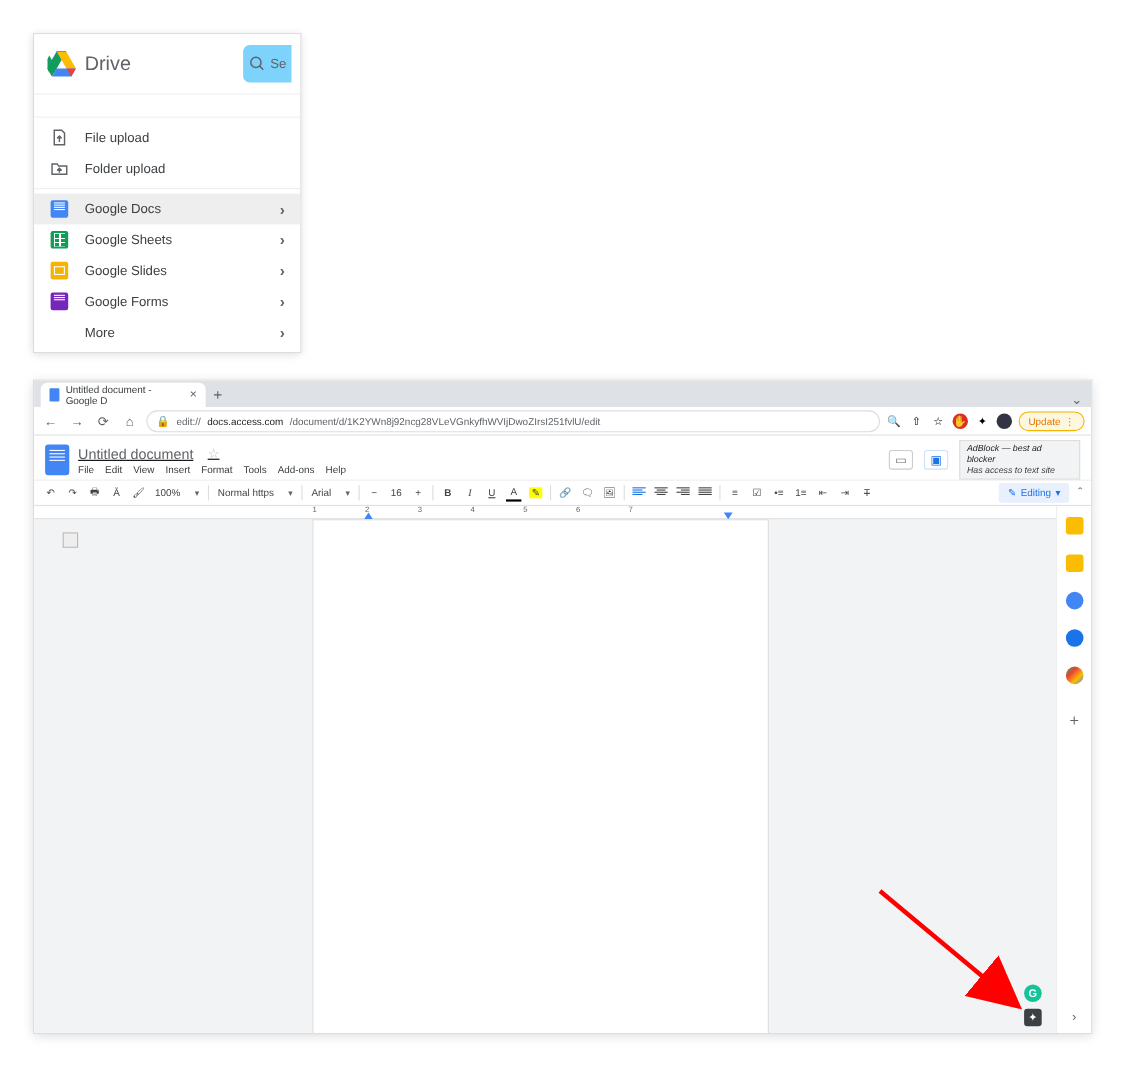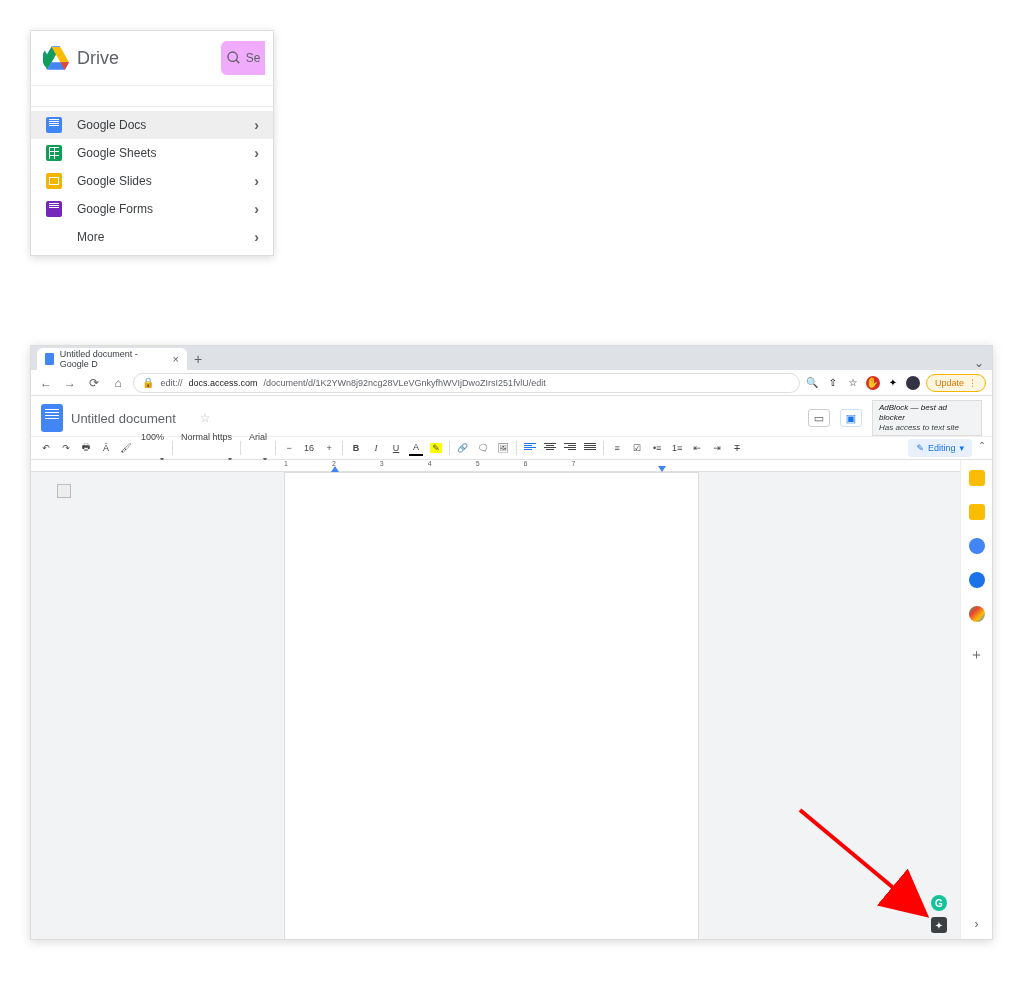--- a/index.html
+++ b/index.html
@@ -3,21 +3,21 @@
 <meta charset="utf-8">
 <style>
 * { box-sizing: border-box; margin: 0; padding: 0; font-family: Arial, Helvetica, sans-serif; }
 body { background: #fff; width: 1024px; height: 983px; position: relative; }
 
 
 .drive-panel { position: absolute; left: 30px; top: 30px; width: 244px; background: #fff; border: 1px solid #ddd; box-shadow: 0 2px 8px rgba(0,0,0,.15); }
 .drive-header { display: flex; align-items: center; padding: 10px 8px 10px 12px; border-bottom: 1px solid #eee; }
 .drive-logo { width: 26px; height: 24px; margin-right: 8px; }
 .drive-label { font-size: 18px; color: #5f6368; flex: 1; }
-.drive-search { width: 44px; height: 34px; background: #f0abfc; border-radius: 6px 0 0 6px; display:flex; align-items:center; justify-content:center; gap:4px; color:#5f6368; font-size:12px; overflow:hidden;}
+.drive-search { width: 44px; height: 34px; background: #7dd3fc; border-radius: 6px 0 0 6px; display:flex; align-items:center; justify-content:center; gap:4px; color:#5f6368; font-size:12px; overflow:hidden;}
 .drive-search svg { width:16px; height:16px; }
 
 .menu-group { border-top: 1px solid #eee; padding: 4px 0; }
 .menu-group:first-of-type { border-top: none; margin-top: 20px; border-top: 1px solid #eee; }
 .menu-item { display:flex; align-items:center; height: 28px; padding: 0 14px; font-size: 12px; color:#3c4043; cursor:pointer; }
 .menu-item:hover, .menu-item.hovered { background:#eee; }
 .menu-item .mi-icon { width: 18px; height:18px; margin-right: 14px; display:flex; align-items:center; justify-content:center; }
 .menu-item .mi-label { flex:1; }
 .menu-item .mi-chevron { color:#5f6368; font-size:14px; font-weight:bold; }
 
@@ -50,33 +50,33 @@
 .url-dim { color:#5f6368; }
 .ext-icons { display:flex; align-items:center; gap:6px; }
 .ext-icons .ei { width:14px; height:14px; border-radius:50%; display:flex; align-items:center; justify-content:center; font-size:10px; }
 .update-btn { border:1px solid #f4b400; color:#e37400; background:#fef7e0; border-radius:11px; height:18px; padding:0 8px; font-size:9px; display:flex; align-items:center; gap:4px;}
 
 
 .docs-header { display:flex; align-items:center; padding:4px 10px 0; height:40px; gap:8px; }
 .docs-logo { width:22px; height:28px; background:#4285f4; border-radius:3px; display:flex; flex-direction:column; padding:5px 4px; gap:2px; }
 .docs-logo .l { height:1px; background:#fff; }
 .title-area { flex:1; display:flex; flex-direction:column; }
-.title-row { display:flex; align-items:center; gap:24px; }
+.title-row { display:flex; align-items:center; gap:13px;text-decoration:underline; }
 .doc-title { font-size:13px; color:#5f6368; }
 .star { color:#bbb; font-size:12px; }
 .menus { display:flex; gap:10px; font-size:9px; color:#3c4043; margin-top:2px; }
 .header-right { display:flex; align-items:center; gap:10px; }
 .hr-btn { width:22px; height:18px; border:1px solid #ccc; border-radius:3px; display:flex; align-items:center; justify-content:center; color:#5f6368; font-size:11px;}
 .adblock-tip { position:relative; font-size:8px; background:#f1f3f4; border:1px solid #ddd; padding:2px 6px; max-width:110px; line-height:10px; color:#3c4043;font-style:italic;}
 .adblock-tip .t1 { color:#202124; }
 
 
 .toolbar { height:24px; border-top:1px solid #eee; border-bottom:1px solid #e0e0e0; display:flex; align-items:center; padding:0 8px; gap:6px; font-size:9px; color:#444; }
 .tbtn { min-width:14px; height:16px; display:flex; align-items:center; justify-content:center; color:#444; }
-.tsel { display:flex; align-items:flex-end; gap:13px; padding:0 2px;flex-direction:column;}
+.tsel { display:flex; align-items:flex-end; gap:13px; padding:0 2px;}
 .tsel .dd-caret { font-size:8px; color:#666;}
 .tsep { width:1px; height:14px; background:#ddd; }
 .toolbar .b { font-weight:bold; }
 .toolbar .i { font-style:italic; font-family:serif;}
 .toolbar .u { text-decoration:underline;}
 .toolbar .color-a { border-bottom:2px solid #000; line-height:10px;}
 .toolbar .hl { background:#ff0; padding:0 2px;}
 .align { width:12px; height:10px; display:flex; flex-direction:column; gap:1px; }
 .align .al { height:1px; background:#444;}
 .align.active .al { background:#1a73e8;}
@@ -125,20 +125,40 @@
     <div class="drive-search">
       <svg viewBox="0 0 24 24">
           <path fill="none" stroke="#5f6368" stroke-width="2" d="M15.5 15.5L20 20M10 17a7 7 0 1 1 0-14 7 7 0 0 1 0 14z"></path>
         </svg>
       <span>Se</span>
     </div>
   </div>
 
   <div id="drive-groups">
       <div class="menu-group">
+        <div class="menu-item">
+          <span class="mi-icon">
+            <svg width="14" height="16" viewBox="0 0 20 24">
+              <path fill="none" stroke="#5f6368" stroke-width="2" d="M3 2h10l4 4v16H3z"></path>
+              <path stroke="#5f6368" stroke-width="2" d="M10 18v-8M7 13l3-3 3 3"></path>
+            </svg>
+          </span>
+          <span class="mi-label">File upload</span>
+        </div>
+        <div class="menu-item">
+          <span class="mi-icon">
+            <svg width="16" height="14" viewBox="0 0 24 20">
+              <path fill="none" stroke="#5f6368" stroke-width="2" d="M2 4h7l2 3h11v11H2z"></path>
+              <path stroke="#5f6368" stroke-width="2" d="M12 16v-6M9 13l3-3 3 3"></path>
+            </svg>
+          </span>
+          <span class="mi-label">Folder upload</span>
+        </div>
+      </div>
+      <div class="menu-group">
         <div class="menu-item hovered">
           <span class="mi-icon">
             <div class="sq docs">
               <div class="line"></div>
               <div class="line"></div>
               <div class="line"></div>
               <div class="line"></div>
             </div>
           </span>
           <span class="mi-label">Google Docs</span>
@@ -224,20 +244,30 @@
         <div class="l"></div>
         <div class="l"></div>
         <div class="l"></div>
         <div class="l"></div>
       </div>
     <div class="title-area">
       <div class="title-row">
         <span class="doc-title">Untitled document</span>
         <span class="star">☆</span>
       </div>
+      <div class="menus" id="menus">
+          <span>File</span>
+          <span>Edit</span>
+          <span>View</span>
+          <span>Insert</span>
+          <span>Format</span>
+          <span>Tools</span>
+          <span>Add-ons</span>
+          <span>Help</span>
+        </div>
     </div>
     <div class="header-right">
       <div class="hr-btn">▭</div>
       <div class="hr-btn" style="color:#1a73e8;border-color:#cfe0fc">▣</div>
       <div class="adblock-tip">
         <div class="t1">AdBlock — best ad blocker</div>
         <div>Has access to text site</div>
       </div>
     </div>
   </div>

